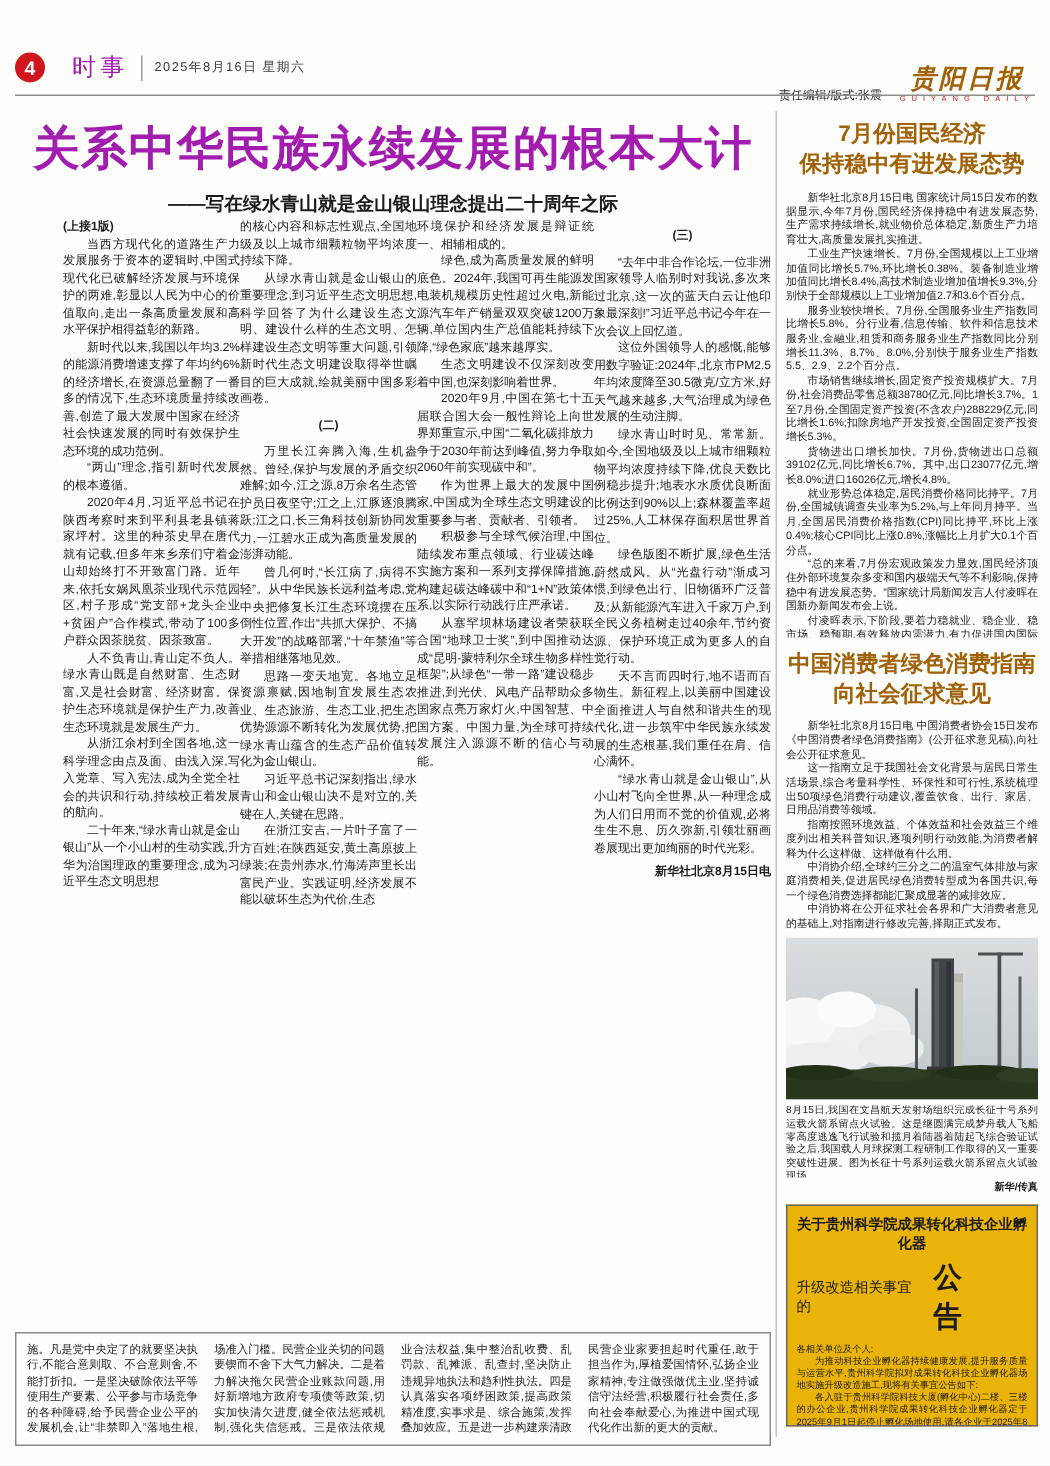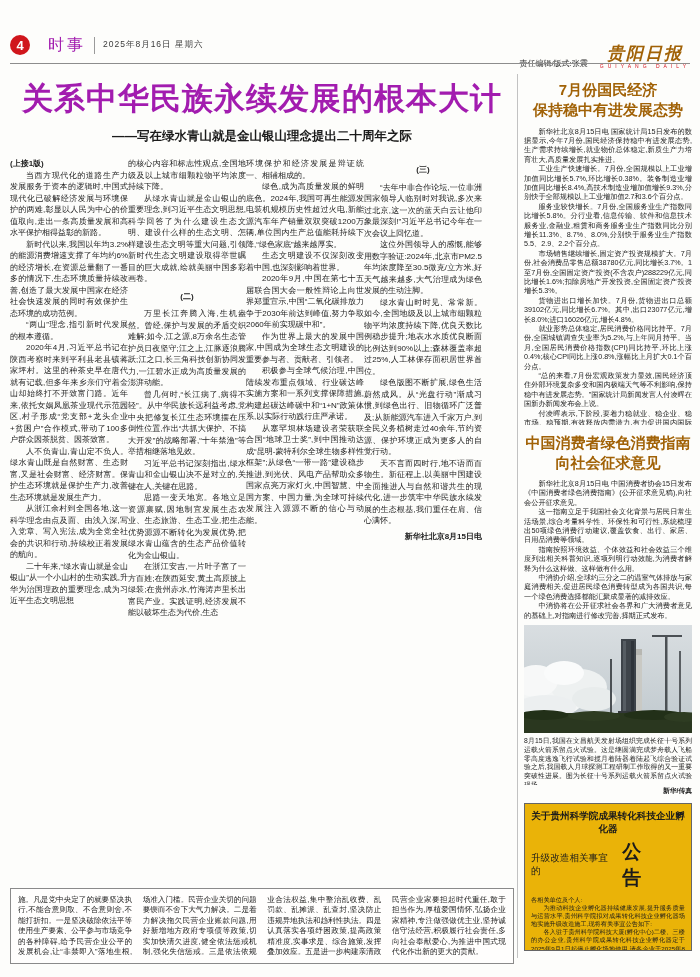--- a/index.html
+++ b/index.html
@@ -25,21 +25,21 @@
   .masthead { font-family:"DejaVu Serif", serif; font-style:italic; font-weight:bold;
               font-size:17px; color:#a16207; letter-spacing:2px;margin-top:24px; }
   .masthead-sub { font-size:5px; color:#d6101b; letter-spacing:4px; margin-top:2px; }
   .header-rule { position:absolute; left:10px; right:10px; top:63px;
                  border-top:1px solid #8d8d8d; }
   
   .main { position:absolute; left:10px; top:72px; width:504px; }
   .headline { font-size:31px; font-weight:900; text-align:center; color:#a21caf;
               letter-spacing:1px; margin-top:6px; white-space:nowrap; }
   .subhead { text-align:center; font-size:12.5px; font-weight:bold; margin-top:8px; }
-  .cols { margin-top:13px; display:flex; justify-content:flex-start; height:736px; }
+  .cols { display:flex; justify-content:flex-end; height:736px; }
   .col { width:118px; height:736px; overflow:hidden; text-align:justify;
          font-size:8px; line-height:11.5px; color:#1c1c1c; }
   .para { margin:0; text-indent:2em; }
   .s-noindent { text-indent:0; }
   .s-lead { text-indent:0; font-weight:bold; }
   .s-marker { text-indent:0; text-align:center; font-weight:bold; margin:6px 0; }
   .s-byline { text-indent:0; text-align:right; font-weight:bold; margin-top:4px; }
   
   .vdivider { position:absolute; left:517px; top:74px; width:1px; height:884px;
               background:#c2c2c2; }
@@ -104,40 +104,41 @@
           <p class="para">人不负青山,青山定不负人。绿水青山既是自然财富、生态财富,又是社会财富、经济财富。保护生态环境就是保护生产力,改善生态环境就是发展生产力。</p>
           <p class="para">从浙江余村到全国各地,这一科学理念由点及面、由浅入深,写入党章、写入宪法,成为全党全社会的共识和行动,持续校正着发展的航向。</p>
           <p class="para">二十年来,“绿水青山就是金山银山”从一个小山村的生动实践,升华为治国理政的重要理念,成为习近平生态文明思想</p>
         </div>
       <div class="col">
           <p class="para s-noindent">的核心内容和标志性观点,全国地级及以上城市细颗粒物平均浓度持续下降。</p>
           <p class="para">从绿水青山就是金山银山的重要理念,到习近平生态文明思想,科学回答了为什么建设生态文明、建设什么样的生态文明、怎样建设生态文明等重大问题,引领新时代生态文明建设取得举世瞩目的巨大成就,绘就美丽中国多彩画卷。</p>
           <p class="para s-marker">(二)</p>
           <p class="para">万里长江奔腾入海,生机盎然。曾经,保护与发展的矛盾交织难解;如今,江之源,8万余名生态管护员日夜坚守;江之上,江豚逐浪腾跃;江之口,长三角科技创新协同发力,一江碧水正成为高质量发展的澎湃动能。</p>
           <p class="para">曾几何时,“长江病了,病得不轻”。从中华民族长远利益考虑,党中央把修复长江生态环境摆在压倒性位置,作出“共抓大保护、不搞大开发”的战略部署,“十年禁渔”等举措相继落地见效。</p>
+          <p class="para">思路一变天地宽。各地立足资源禀赋,因地制宜发展生态农业、生态旅游、生态工业,把生态优势源源不断转化为发展优势,把绿水青山蕴含的生态产品价值转化为金山银山。</p>
           <p class="para">习近平总书记深刻指出,绿水青山和金山银山决不是对立的,关键在人,关键在思路。</p>
-          <p class="para">思路一变天地宽。各地立足资源禀赋,因地制宜发展生态农业、生态旅游、生态工业,把生态优势源源不断转化为发展优势,把绿水青山蕴含的生态产品价值转化为金山银山。</p>
           <p class="para">在浙江安吉,一片叶子富了一方百姓;在陕西延安,黄土高原披上绿装;在贵州赤水,竹海涛声里长出富民产业。实践证明,经济发展不能以破坏生态为代价,生态</p>
         </div>
       <div class="col">
           <p class="para s-noindent">环境保护和经济发展是辩证统一、相辅相成的。</p>
           <p class="para">绿色,成为高质量发展的鲜明底色。2024年,我国可再生能源发电装机规模历史性超过火电,新能源汽车年产销量双双突破1200万辆,单位国内生产总值能耗持续下降,“绿色家底”越来越厚实。</p>
           <p class="para">生态文明建设不仅深刻改变着中国,也深刻影响着世界。</p>
           <p class="para">2020年9月,中国在第七十五届联合国大会一般性辩论上向世界郑重宣示,中国“二氧化碳排放力争于2030年前达到峰值,努力争取2060年前实现碳中和”。</p>
           <p class="para">作为世界上最大的发展中国家,中国成为全球生态文明建设的重要参与者、贡献者、引领者。</p>
           <p class="para">积极参与全球气候治理,中国陆续发布重点领域、行业碳达峰实施方案和一系列支撑保障措施,构建起碳达峰碳中和“1+N”政策体系,以实际行动践行庄严承诺。</p>
           <p class="para">从塞罕坝林场建设者荣获联合国“地球卫士奖”,到中国推动达成“昆明-蒙特利尔全球生物多样性框架”;从绿色“一带一路”建设稳步推进,到光伏、风电产品帮助众多国家点亮万家灯火,中国智慧、中国方案、中国力量,为全球可持续发展注入源源不断的信心与动能。</p>
         </div>
       <div class="col">
           <p class="para s-marker">(三)</p>
           <p class="para">“去年中非合作论坛,一位非洲国家领导人临别时对我说,多次来过北京,这一次的蓝天白云让他印象最深刻!”习近平总书记今年在一次会议上回忆道。</p>
           <p class="para">这位外国领导人的感慨,能够用数字验证:2024年,北京市PM2.5年均浓度降至30.5微克/立方米,好天气越来越多,大气治理成为绿色发展的生动注脚。</p>
           <p class="para">绿水青山时时见、常常新。如今,全国地级及以上城市细颗粒物平均浓度持续下降,优良天数比例稳步提升;地表水水质优良断面比例达到90%以上;森林覆盖率超过25%,人工林保存面积居世界首位。</p>
           <p class="para">绿色版图不断扩展,绿色生活蔚然成风。从“光盘行动”渐成习惯,到绿色出行、旧物循环广泛普及;从新能源汽车进入千家万户,到全民义务植树走过40余年,节约资源、保护环境正成为更多人的自觉行动。</p>
           <p class="para">天不言而四时行,地不语而百物生。新征程上,以美丽中国建设全面推进人与自然和谐共生的现代化,进一步筑牢中华民族永续发展的生态根基,我们重任在肩、信心满怀。</p>
+          <p class="para">“绿水青山就是金山银山”,从小山村飞向全世界,从一种理念成为人们日用而不觉的价值观,必将生生不息、历久弥新,引领壮丽画卷展现出更加绚丽的时代光彩。</p>
           <p class="para s-byline">新华社北京8月15日电</p>
         </div>
     </div>
   </div>
 
   <div class="vdivider"></div>
 
   <div class="sidebar">
     <div class="sb-title">
       <div>7月份国民经济</div>

